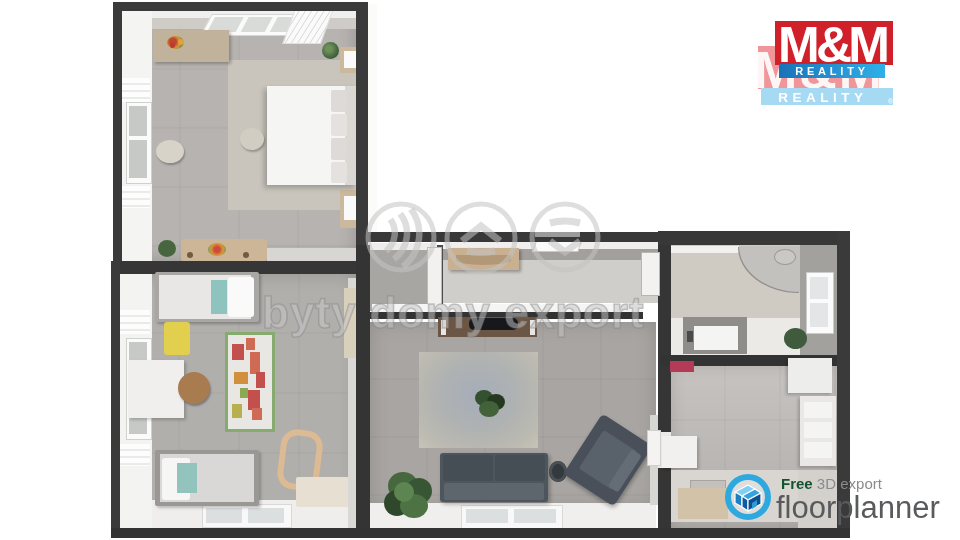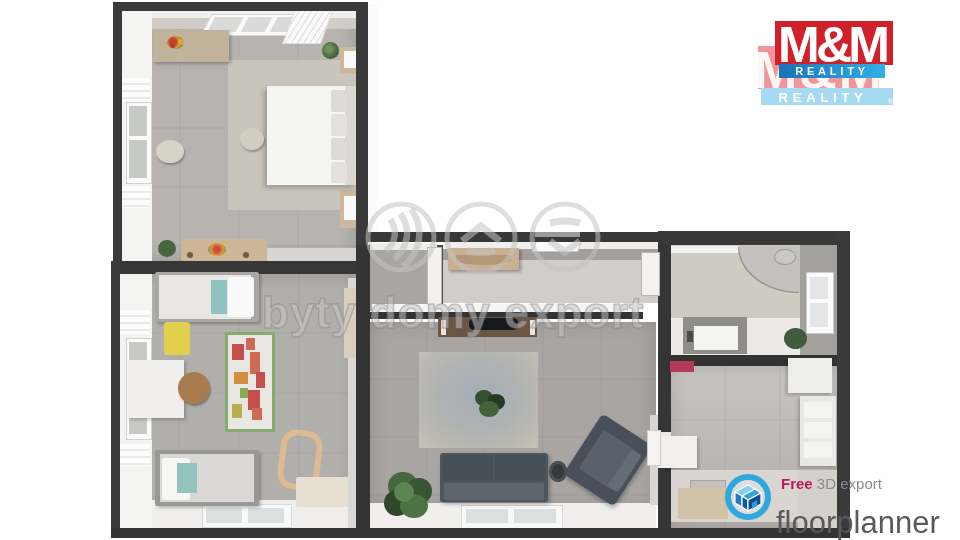--- a/index.html
+++ b/index.html
@@ -314,15 +314,15 @@
   <g stroke="#ffffff" stroke-width="1.2" stroke-linejoin="round">
     <path d="M7 15 L20 8 L27 12 L14 19 Z" fill="#7fd0f4"></path>
     <path d="M14 19 L27 12 L33 16 L20 23 Z" fill="#36a3e0"></path>
     <path d="M7 15 L14 19 L14 30 L7 26 Z" fill="#1d7ec4"></path>
     <path d="M14 19 L20 23 L20 34 L14 30 Z" fill="#0d5ba0"></path>
     <path d="M20 23 L33 16 L33 27 L20 34 Z" fill="#0e4f8e"></path>
     <path d="M24 26 L29 23 L29 29 L24 32 Z" fill="#2f9ad8" stroke="none"></path>
   </g>
 </svg>
 
-<div class="a" style="left:781px;top:476px;font-size:15px;line-height:15px;color:#8a8b8e;"><b style="color:#be185d;">Free</b> 3D export</div>
-
-<div class="a" style="left:776px;top:507px;font-size:31px;line-height:31px;color:#595a5c;letter-spacing:0px;">floorplanner</div>
+<div class="a" style="left:781px;top:476px;font-size:15px;line-height:15px;color:#8a8b8e;"><b style="color:#14532d;">Free</b> 3D export</div>
+
+<div class="a" style="left:776px;top:492px;font-size:31px;line-height:31px;color:#595a5c;letter-spacing:0px;">floorplanner</div>
 
 </body></html>

